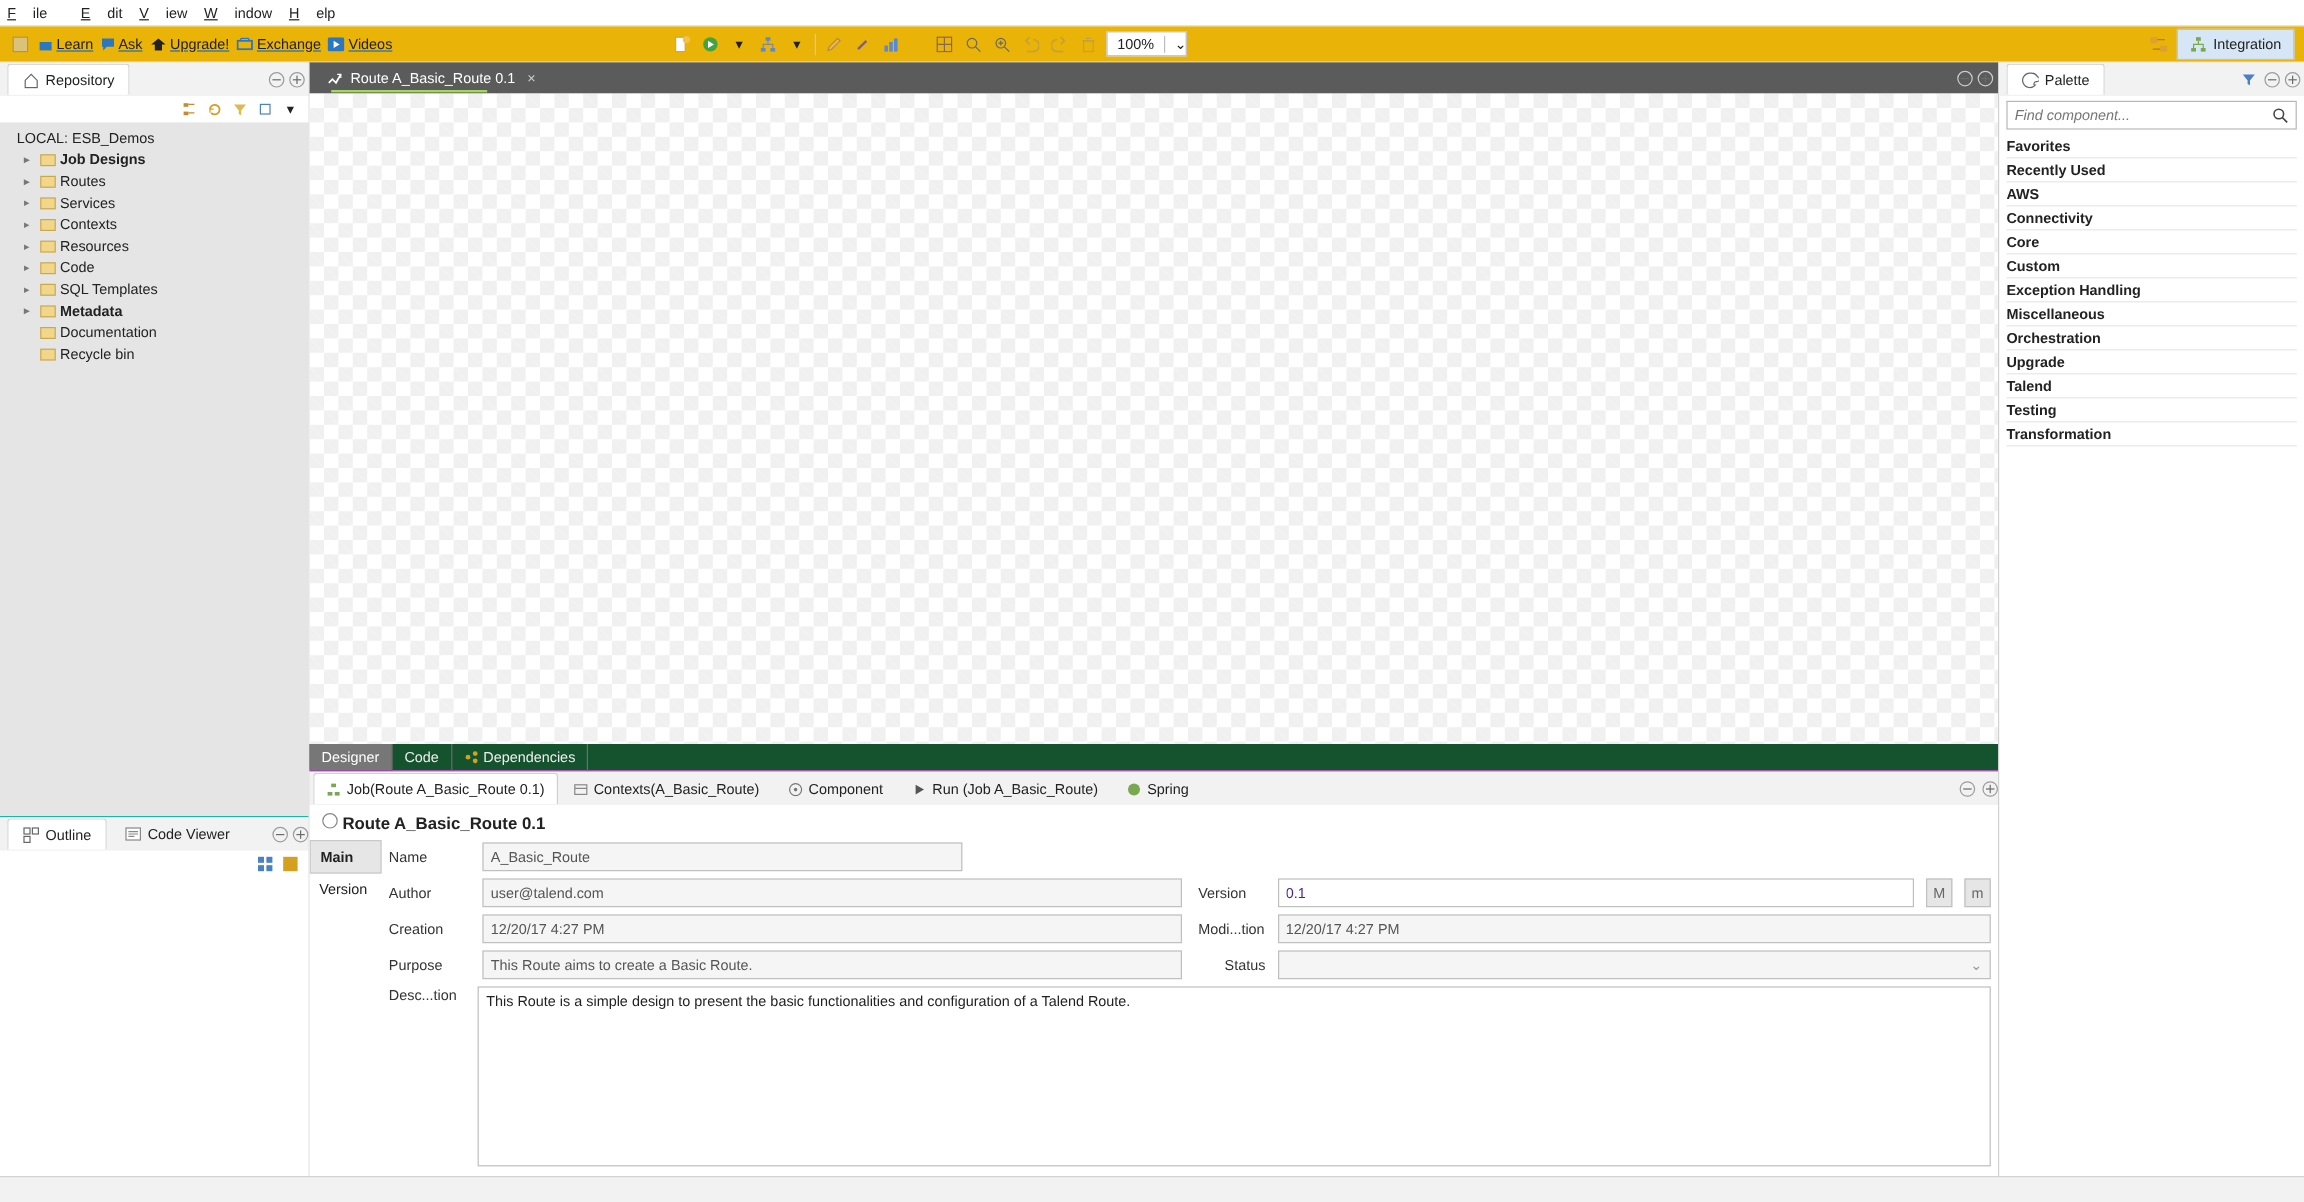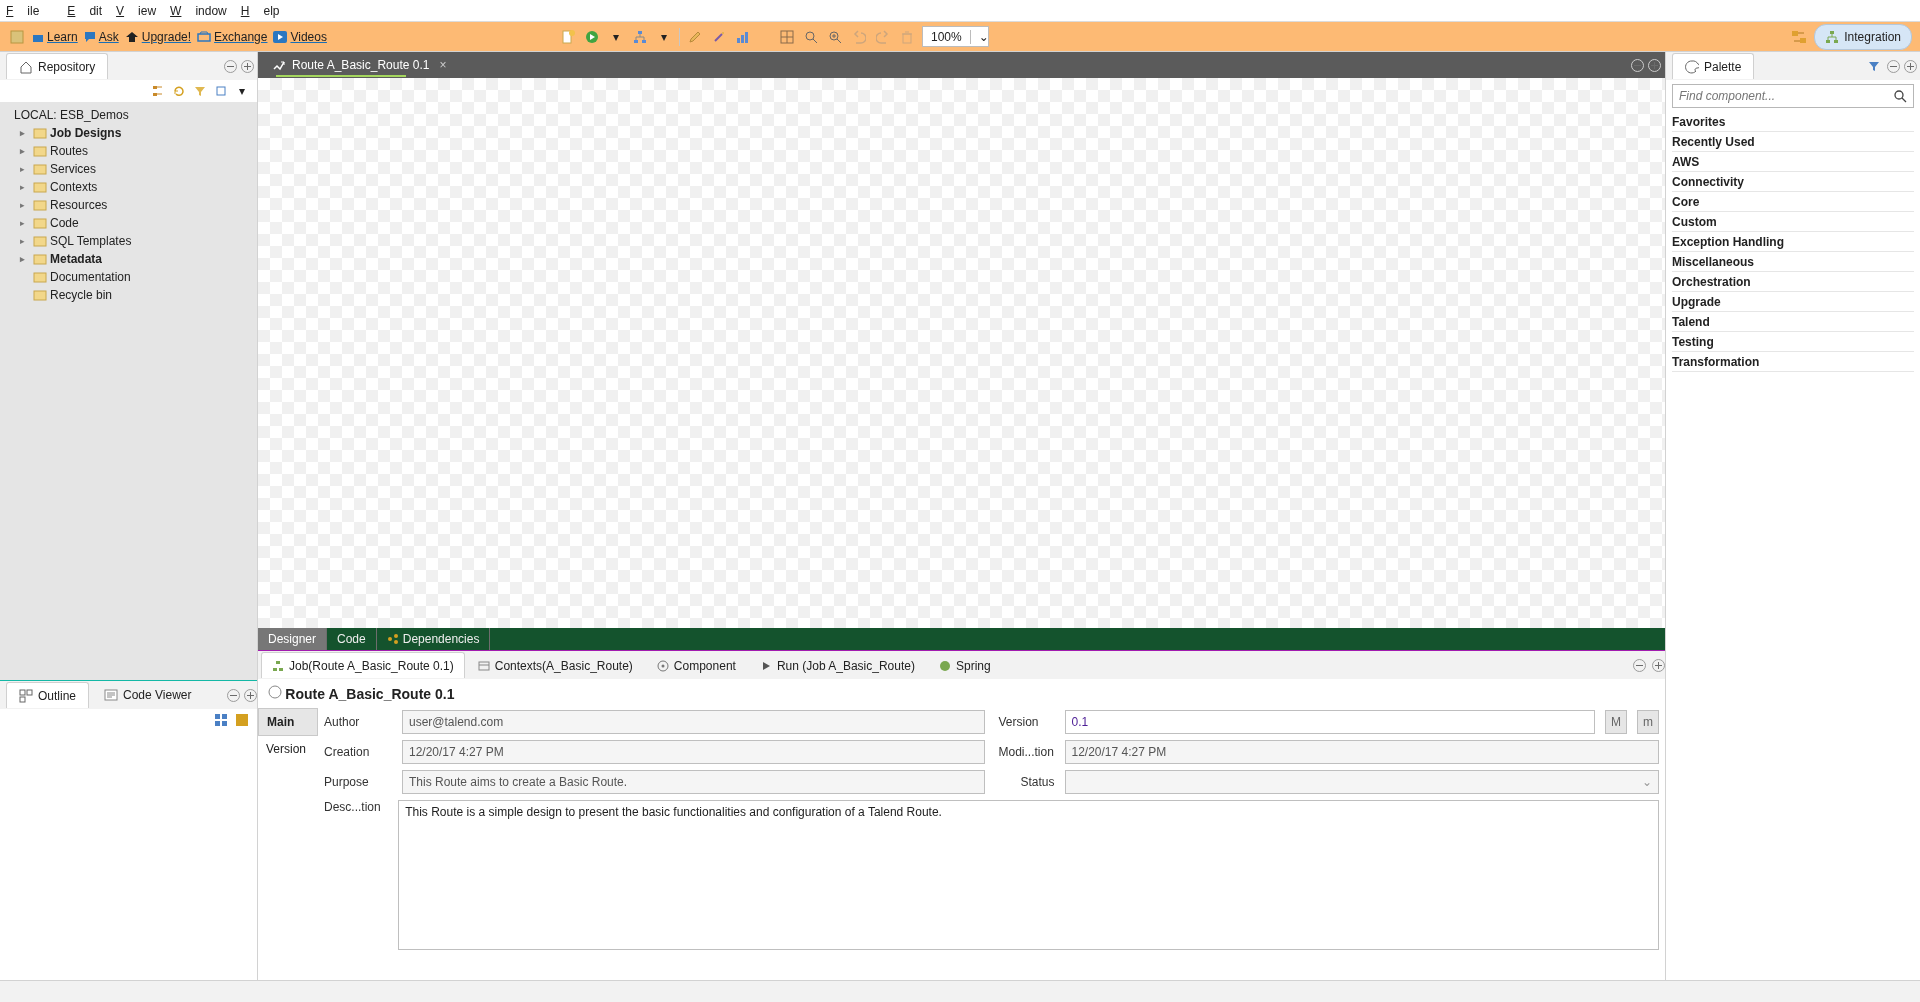--- a/index.html
+++ b/index.html
@@ -1,27 +1,27 @@
 <!DOCTYPE html>
 <html><head>
 <meta charset="utf-8">
 <style>
 *{box-sizing:border-box;margin:0;padding:0;font-family:"Segoe UI",Tahoma,sans-serif;font-size:12px;color:#222}
 body{background:#fff;width:1920px;height:1002px;overflow:hidden;display:flex;flex-direction:column}
 .menubar{height:22px;display:flex;align-items:center;padding:0 6px;border-bottom:1px solid #dcdcdc;background:#fff}
 .menubar span{margin-right:14px;cursor:default}
 .menubar .u{text-decoration:underline}
-.toolbar{height:30px;display:flex;align-items:center;padding:0 8px;gap:6px;background:#fdba74;border-bottom:1px solid #d2d2d2}
+.toolbar{height:30px;display:flex;align-items:center;padding:0 8px;gap:6px;background:#eab308;border-bottom:1px solid #d2d2d2}
 .toolbar .lnk{color:#1a6fb5;text-decoration:underline;display:flex;align-items:center;gap:3px;cursor:pointer}
 .spacer{flex:1}
 .tb-btn{width:18px;height:21px;display:inline-flex;align-items:center;justify-content:center}
 .zoom{display:flex;align-items:center;border:1px solid #bcbcbc;background:#fff;height:21px}
 .zoom span{padding:0 8px}
 .zoom .dd{border-left:1px solid #bcbcbc;width:18px;text-align:center}
-.persp{display:flex;align-items:center;height:26px;border:1px solid #b3c7db;background:#d6e6f6;padding:0 10px;gap:5px;border-radius:12px}
+.persp{display:flex;align-items:center;height:26px;border:1px solid #b3c7db;background:#d6e6f6;padding:0 10px;gap:5px;border-radius:0}
 .main{flex:1;display:flex;min-height:0}
 .col-left{width:258px;display:flex;flex-direction:column;border-right:1px solid #d2d2d2}
 .col-mid{flex:1;display:flex;flex-direction:column;min-width:0}
 .col-right{width:255px;display:flex;flex-direction:column;border-left:1px solid #d2d2d2}
 .panel-hdr{height:28px;display:flex;align-items:center;padding:0 3px;background:#f2f2f2}
 .panel-tab{display:flex;align-items:center;gap:5px;padding:4px 12px;background:#fff;border:1px solid #d0d0d0;border-bottom:none;border-radius:3px 3px 0 0;height:26px;margin-left:3px}
 .panel-tab.plain{background:transparent;border:none}
 .mini-tb{height:22px;display:flex;align-items:center;justify-content:flex-end;padding:0 6px;gap:3px;background:#fff}
 .tree{flex:1;overflow:auto;padding:4px 12px;background:#e5e5e5;position:relative}
 .tree-row{height:18px;display:flex;align-items:center;padding-left:8px;gap:3px;cursor:default}
@@ -481,20 +481,24 @@
               <circle cx="7" cy="7" r="6" fill="none" stroke="#888"></circle>
             </svg>
           <b>Route A_Basic_Route 0.1</b>
         </div>
         <div class="props-pane">
           <div class="props-side">
             <div class="ps-item act">Main</div>
             <div class="ps-item">Version</div>
           </div>
           <div class="props-form">
+            <div class="frow">
+              <div class="flab">Name</div>
+              <input class="finp" readonly="" style="max-width: 400px;" value="A_Basic_Route">
+            </div>
             <div class="frow half">
               <div>
                 <div class="flab">Author</div>
                 <input class="finp" readonly="" value="user@talend.com" style="">
               </div>
               <div>
                 <div class="flab" style="width:56px">Version</div>
                 <input class="finp white" value="0.1" style="">
                 <div class="vbtn">M</div>
                 <div class="vbtn">m</div>

